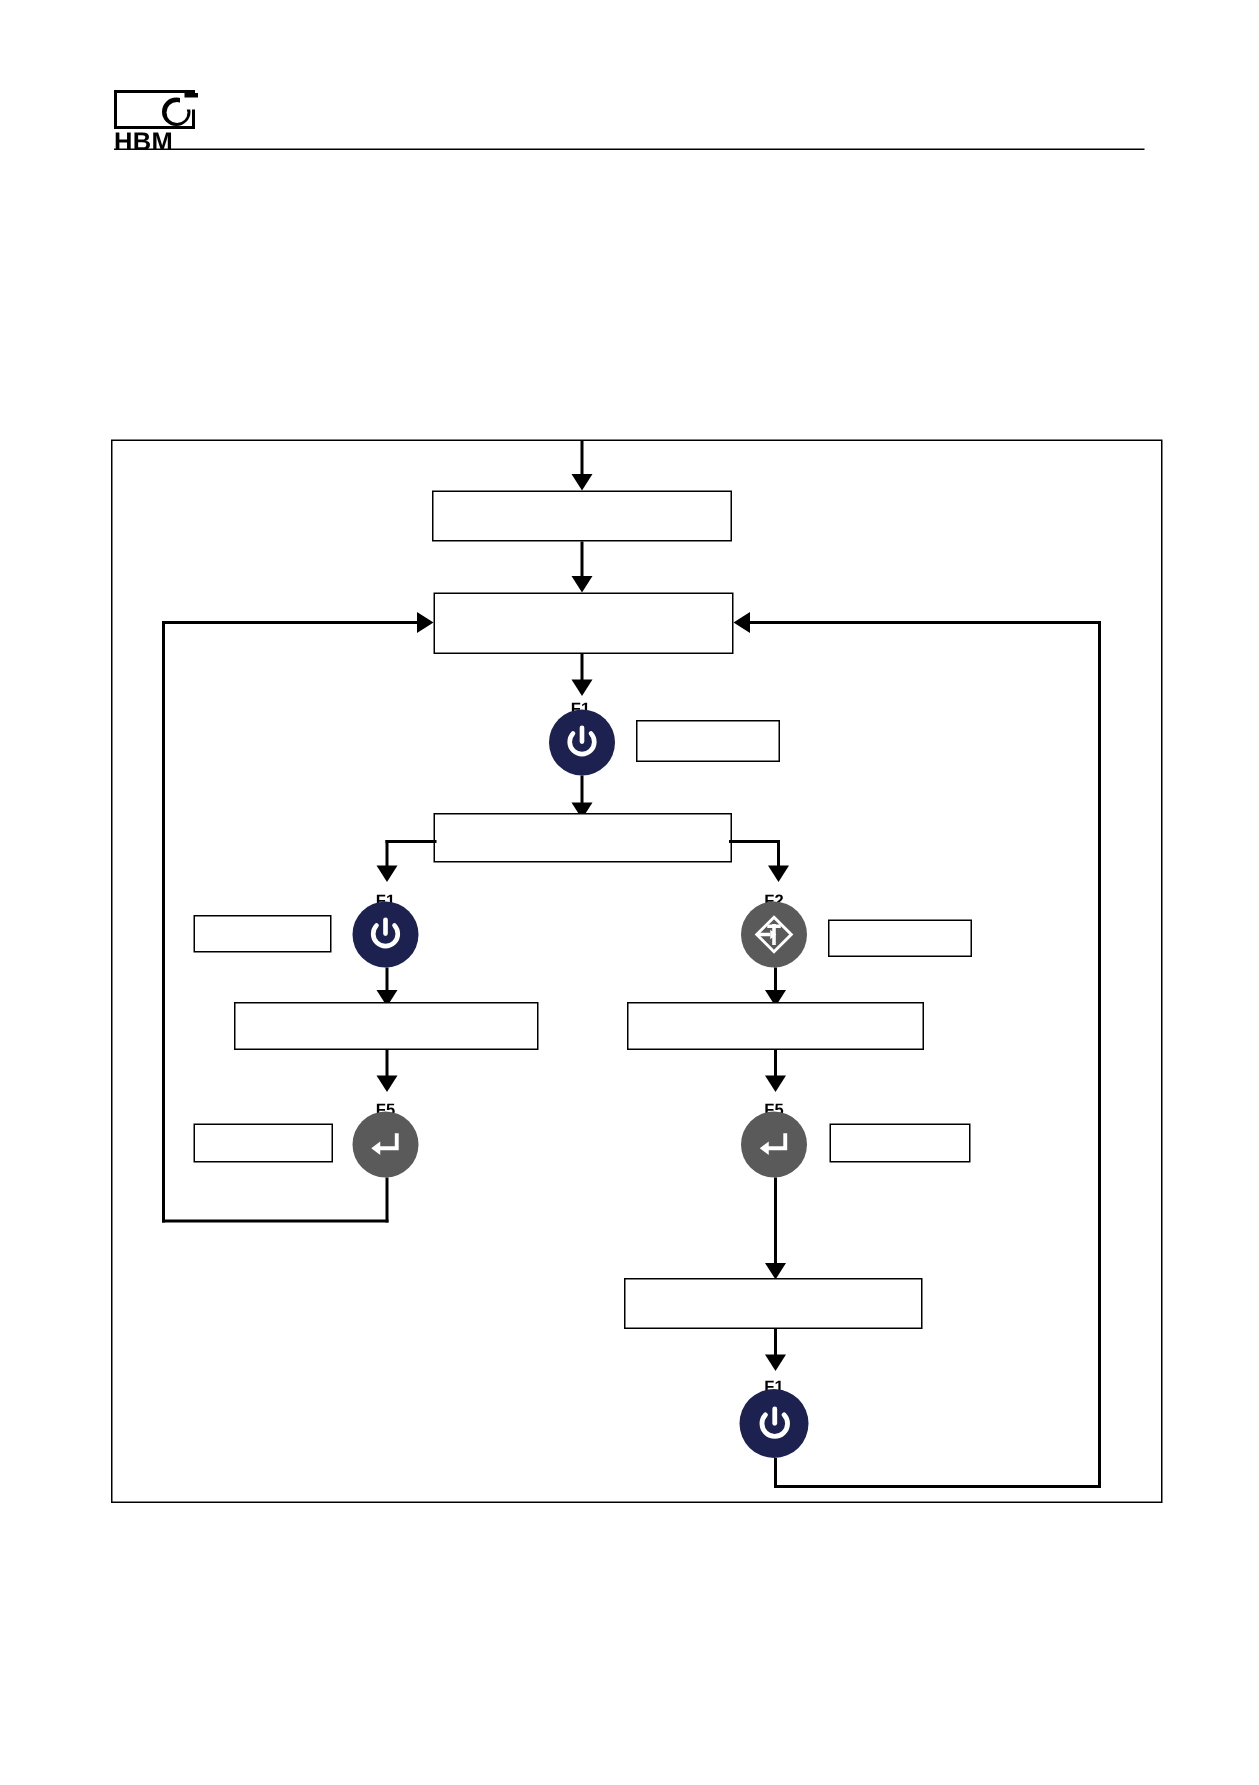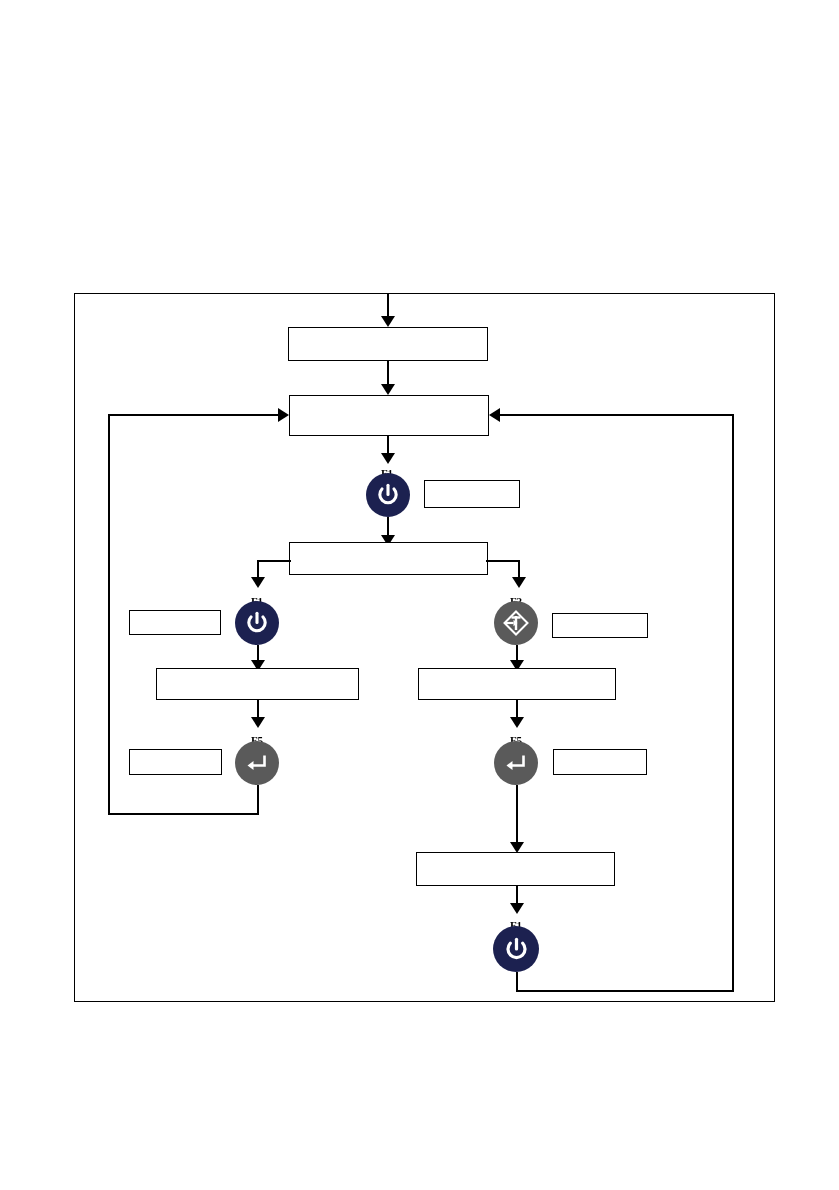--- a/index.html
+++ b/index.html
@@ -181,28 +181,39 @@
     justify-content: center;
   }
   .keybtn.navy { background: #1c2150; }
   .keybtn.gray { background: #5a5a5a; }
   .keylabel {
     position: absolute;
     font-size: 11px;
     font-weight: bold;
     color: #000000;
     text-align: center;
-    font-family: Liberation Serif, serif;
+    font-family: Liberation Sans, sans-serif;
   }
 </style>
 </head>
 <body>
 
 <div class="page">
 
+  <div class="header">
+    <div class="logo">
+      <div class="logo-mark"></div>
+      <div class="logo-circle"></div>
+      <div class="logo-circle-inner"></div>
+      <div class="logo-notch"></div>
+      <div class="logo-notch2"></div>
+      <div class="logo-text">HBM</div>
+    </div>
+    <div class="header-rule"></div>
+  </div>
 
   <div class="diagram">
 
     <div class="vline" style="left:312px; top:0px; height:26px;"></div>
     <div class="arrow-down" style="left:306px; top:22px;"></div>
 
     <div class="nbox" style="left:213px; top:33px; width:200px; height:34px;"></div>
 
     <div class="vline" style="left:312px; top:67px; height:29px;"></div>
     <div class="arrow-down" style="left:306px; top:90px;"></div>

